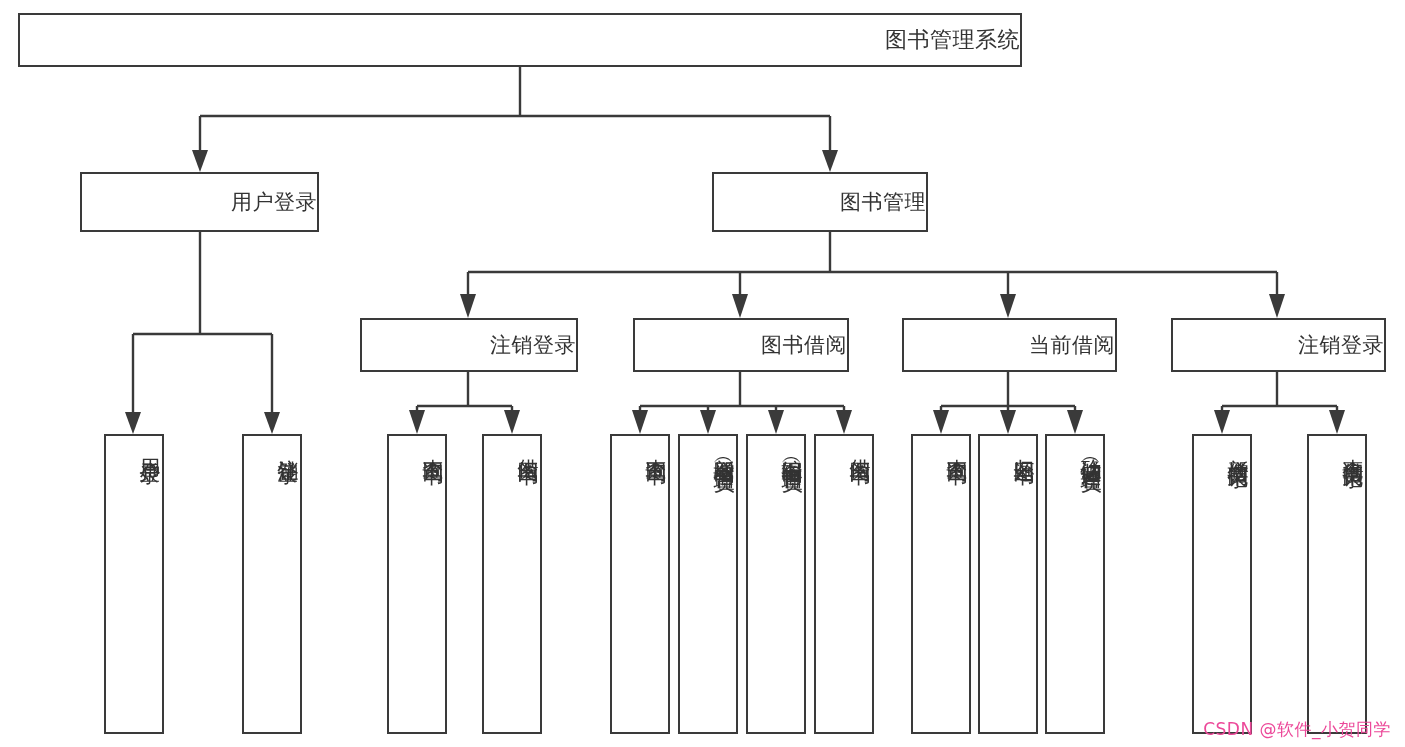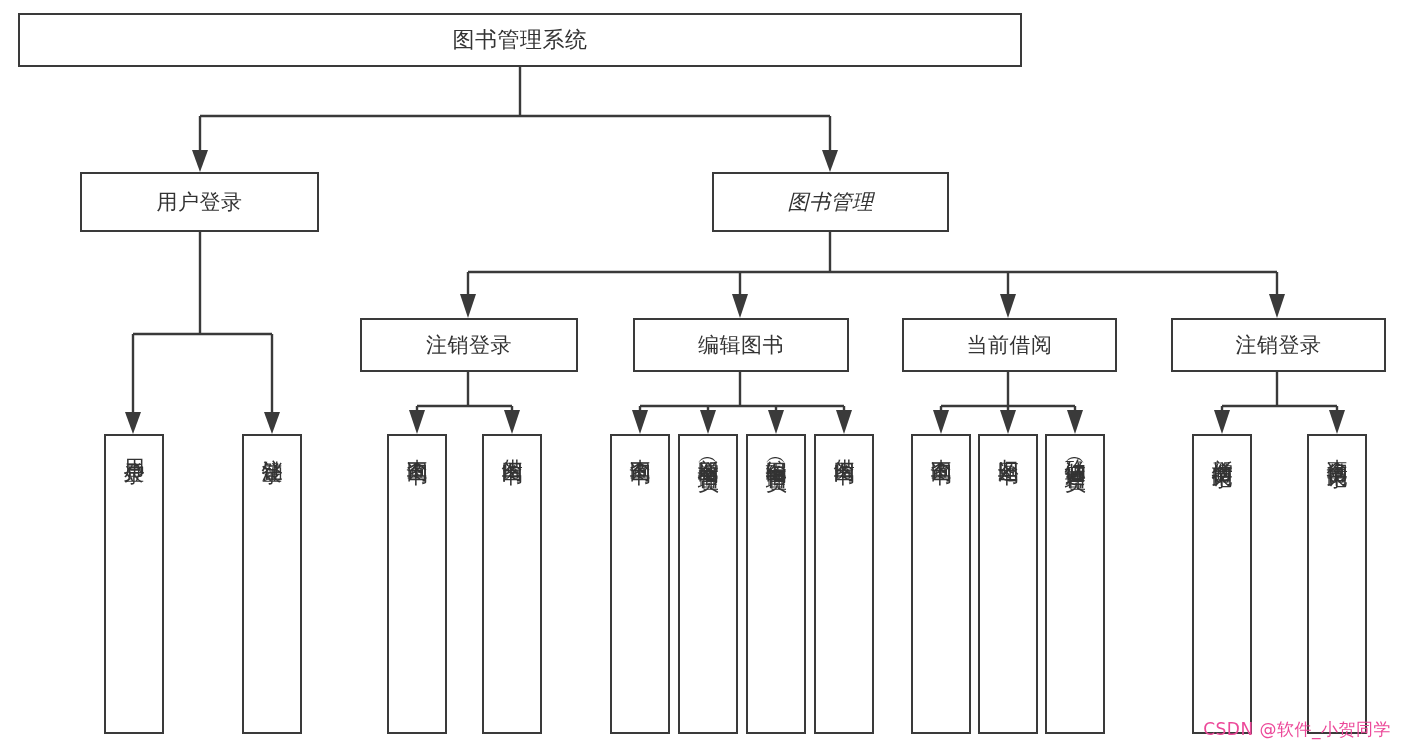--- a/index.html
+++ b/index.html
@@ -16,21 +16,21 @@
     overflow:hidden;
   }
   
   .node{
     position:absolute;
     box-sizing:border-box;
     background:#ffffff;
     border:2px solid #3a3a3a;
     display:flex;
     align-items:center;
-    justify-content:center;
+    justify-content:flex-end;
     text-align:center;
     color:#333333;
   }
   .node .label{
     display:block;
     line-height:1.18;
     letter-spacing:0.5px;
   }
   
   .node.h .label{
@@ -149,30 +149,30 @@
   </svg>
 
   <div class="node h root" style="left:18px; top:13px; width:1004px; height:54px;">
     <span class="label">图书管理系统</span>
   </div>
 
   <div class="node h" style="left:80px; top:172px; width:239px; height:60px;">
     <span class="label">用户登录</span>
   </div>
 
-  <div class="node h" style="left:712px; top:172px; width:237px; height:60px;font-style:italic;">
+  <div class="node h" style="left:712px; top:172px; width:216px; height:60px;">
     <span class="label">图书管理</span>
   </div>
 
   <div class="node h" style="left:360px; top:318px; width:218px; height:54px;">
     <span class="label">注销登录</span>
   </div>
 
   <div class="node h" style="left:633px; top:318px; width:216px; height:54px;">
-    <span class="label">编辑图书</span>
+    <span class="label">图书借阅</span>
   </div>
 
   <div class="node h" style="left:902px; top:318px; width:215px; height:54px;">
     <span class="label">当前借阅</span>
   </div>
 
   <div class="node h" style="left:1171px; top:318px; width:215px; height:54px;">
     <span class="label">注销登录</span>
   </div>
 

